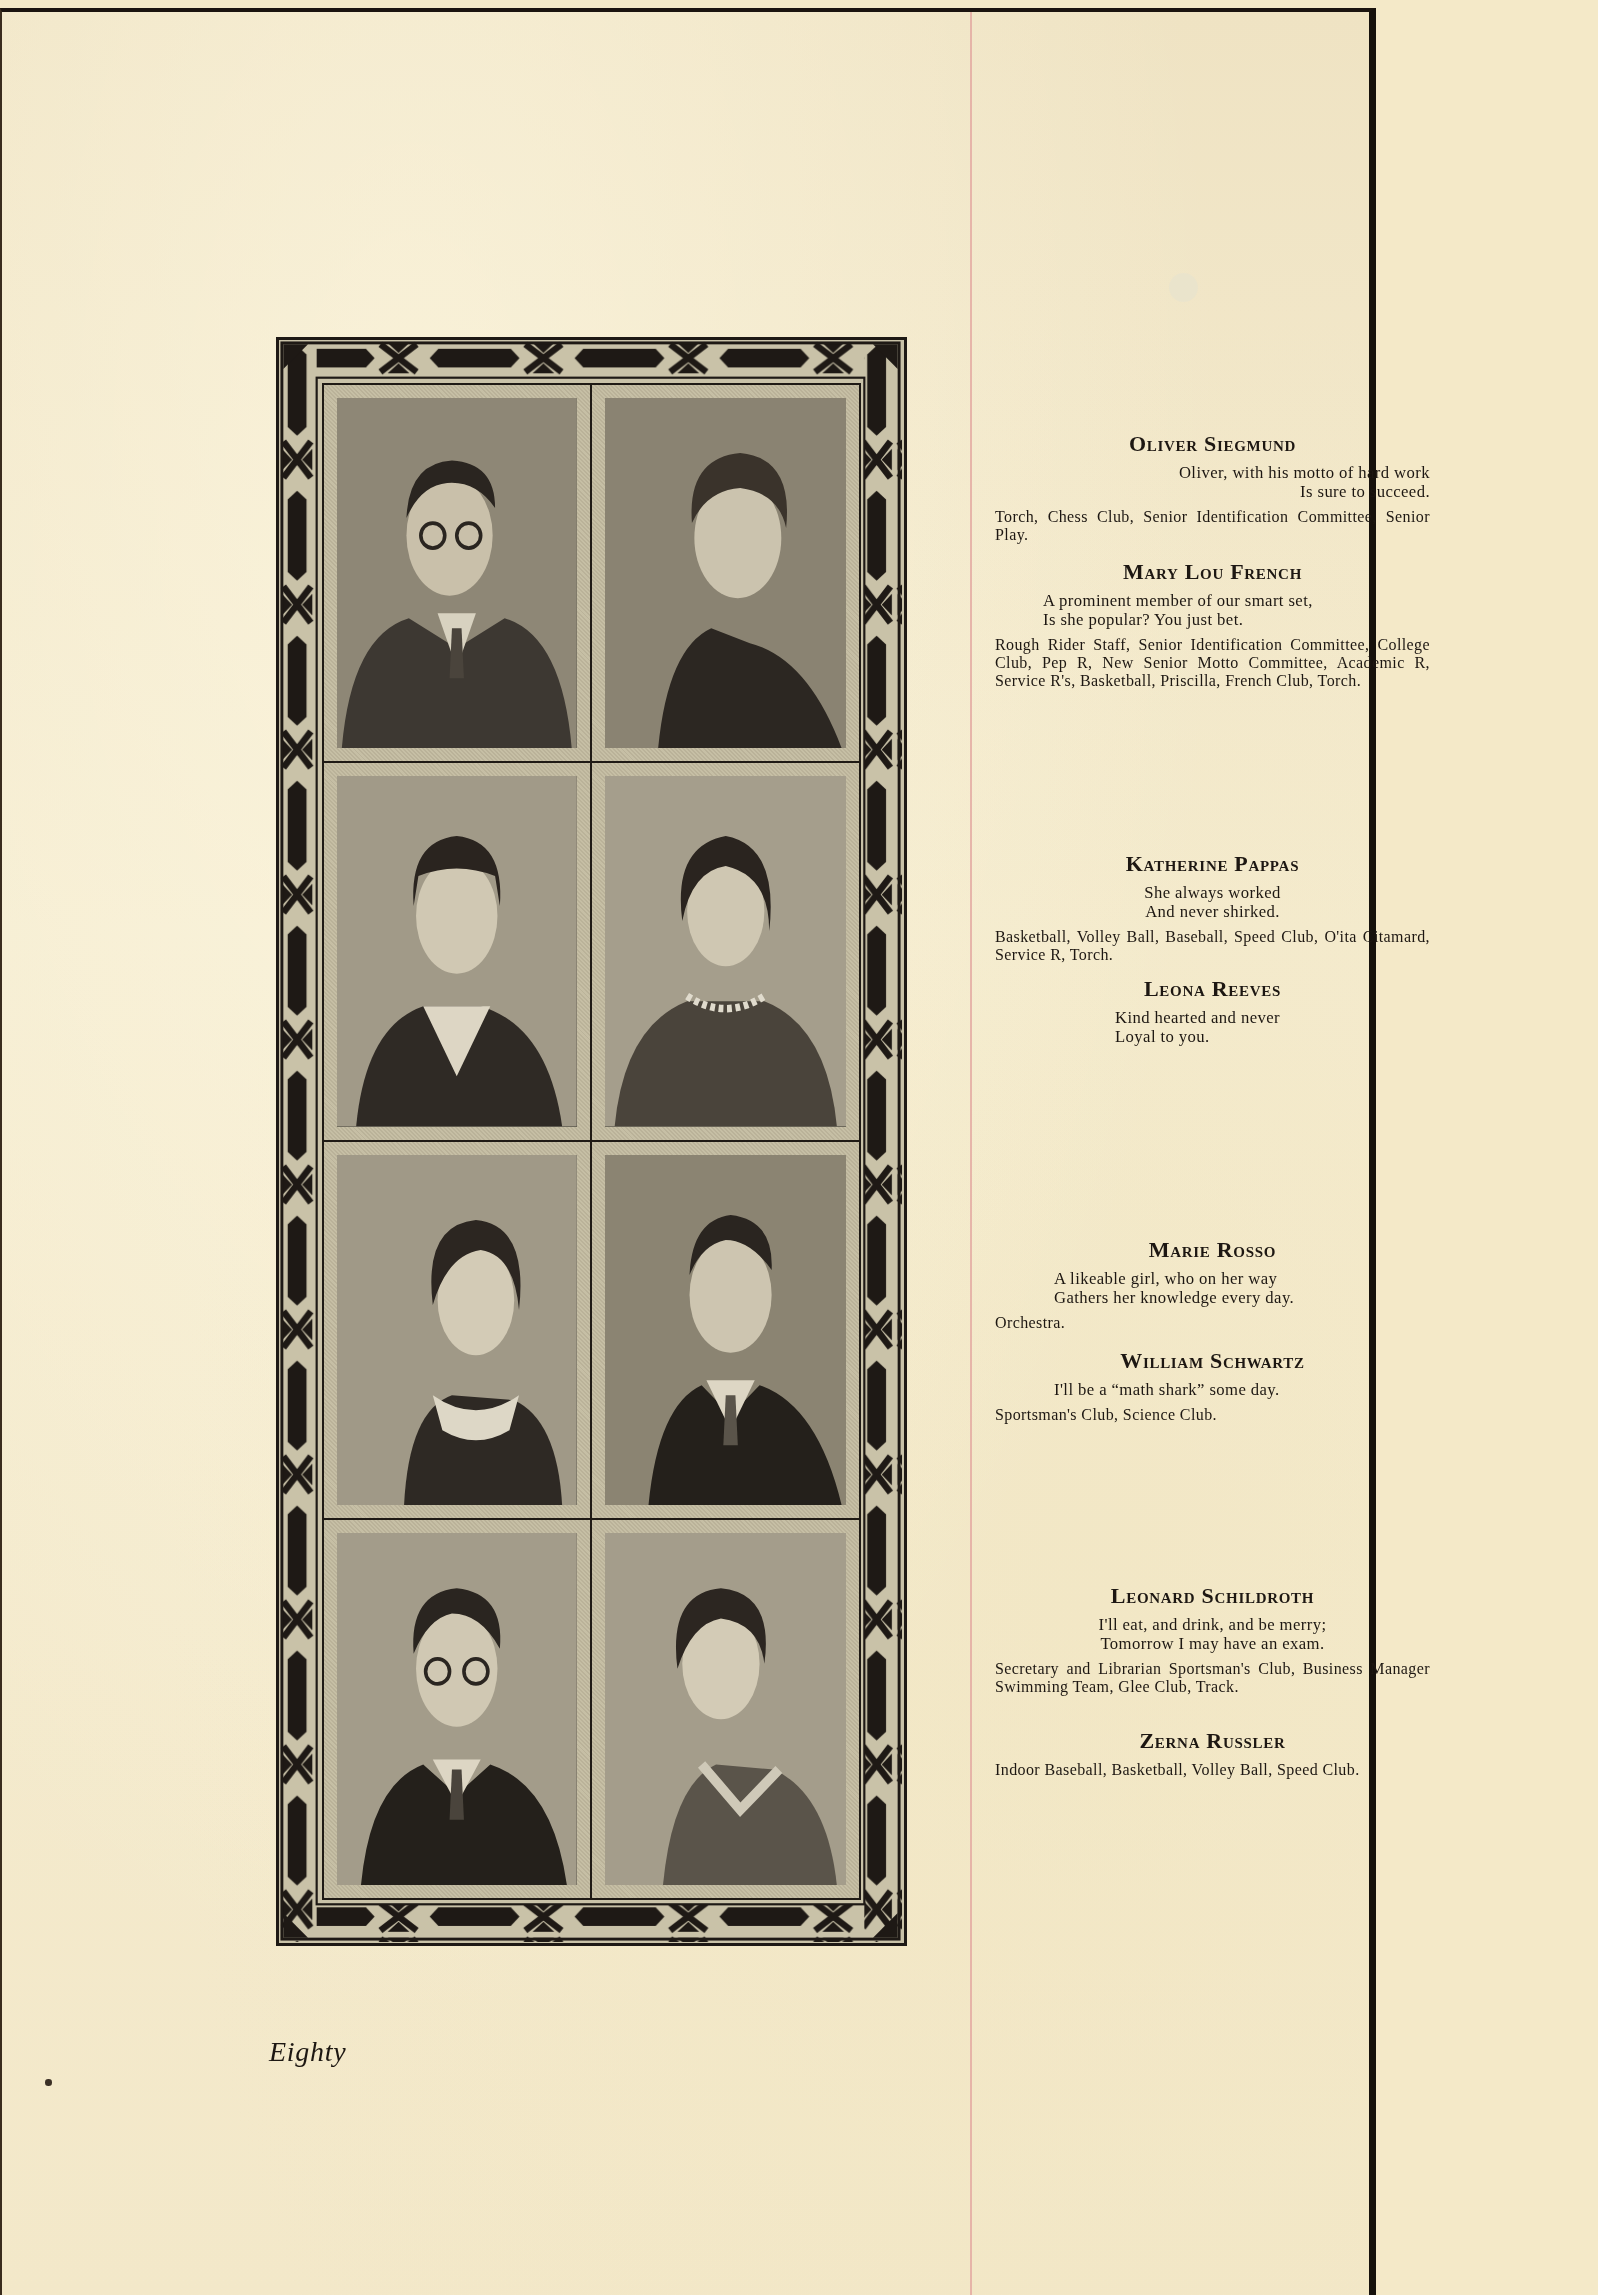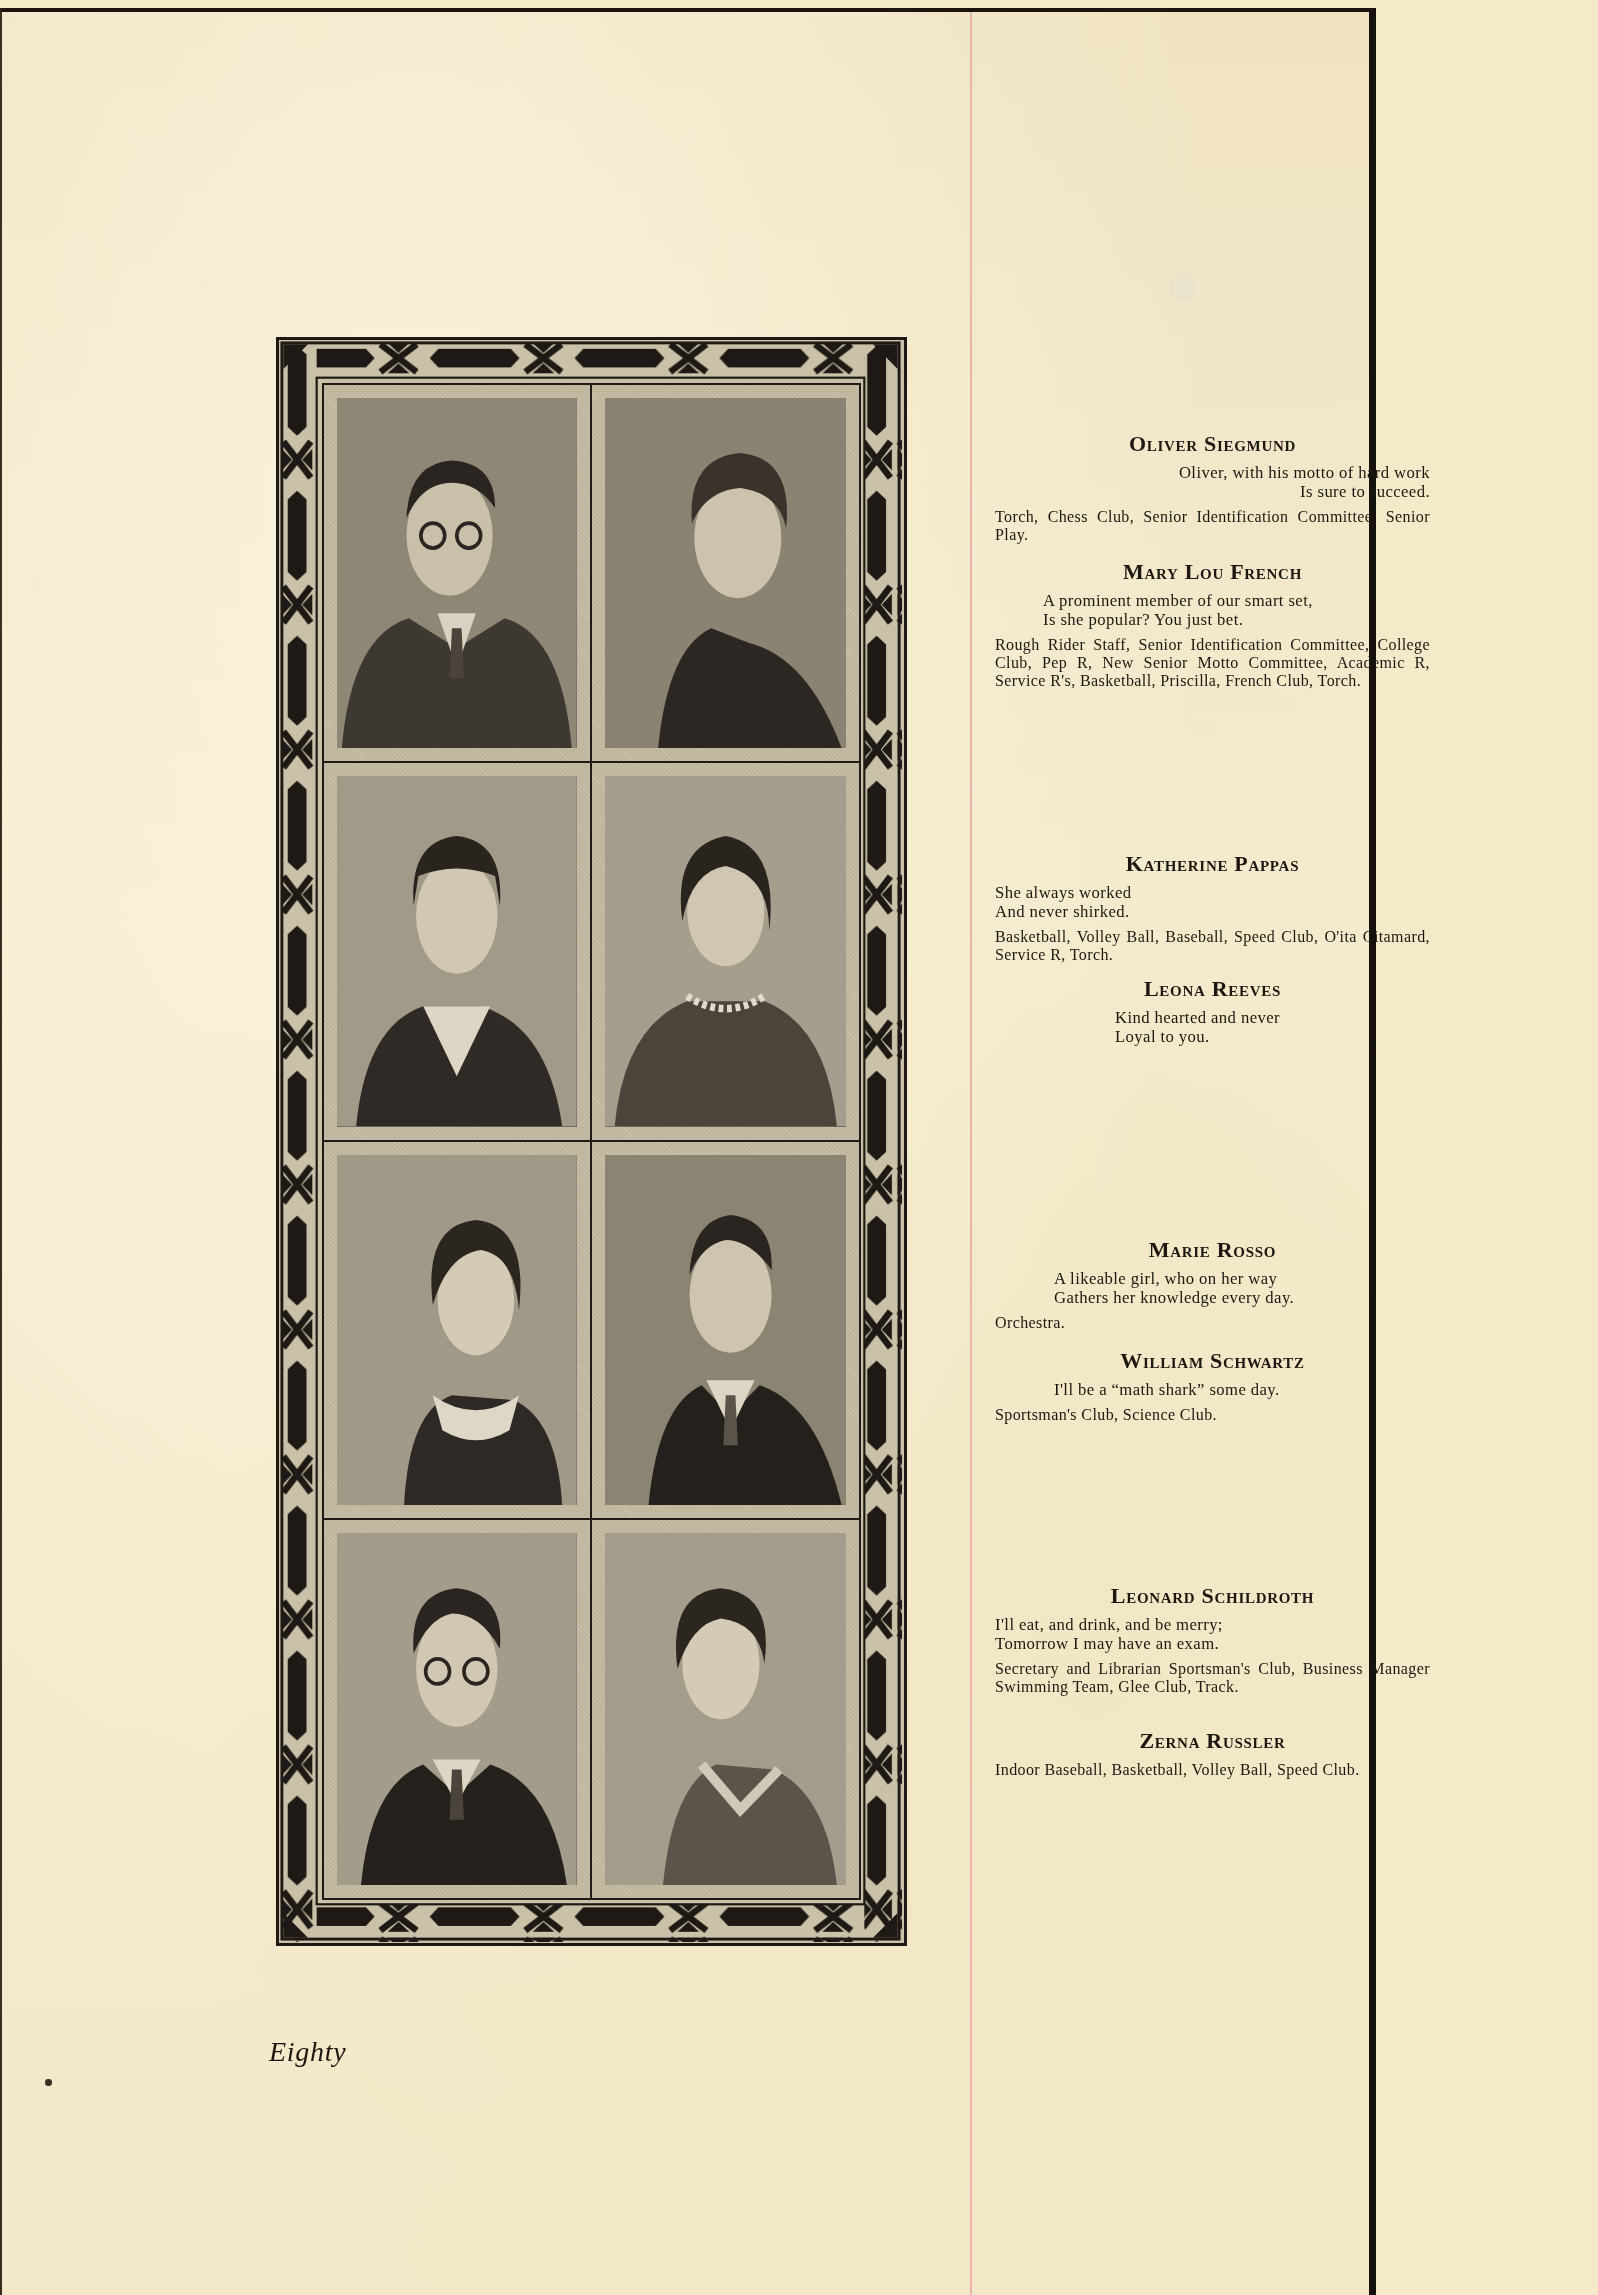--- a/index.html
+++ b/index.html
@@ -237,21 +237,21 @@
       <h2 class="name">Mary Lou French</h2>
       <div class="verse" style="padding-left:48px;">
         <div>A prominent member of our smart set,</div>
         <div>Is she popular?  You just bet.</div>
       </div>
       <p class="acts">Rough Rider Staff, Senior Identification Committee, College Club, Pep R, New Senior Motto Committee, Academic R, Service R's, Basketball, Priscilla, French Club, Torch.</p>
     </div>
 
     <div class="bio" style="top:839px;">
       <h2 class="name">Katherine Pappas</h2>
-      <div class="verse" style="">
+      <div class="verse" style="text-align:center;">
         <div>She always worked</div>
         <div>And never shirked.</div>
       </div>
       <p class="acts">Basketball, Volley Ball, Baseball, Speed Club, O'ita Citamard, Service R, Torch.</p>
     </div>
 
     <div class="bio" style="top:964px;">
       <h2 class="name">Leona Reeves</h2>
       <div class="verse" style="padding-left:120px;">
         <div>Kind hearted and never</div>
@@ -271,21 +271,21 @@
     <div class="bio" style="top:1336px;">
       <h2 class="name">William Schwartz</h2>
       <div class="verse" style="padding-left:59px;">
         <div>I'll be a “math shark” some day.</div>
       </div>
       <p class="acts">Sportsman's Club, Science Club.</p>
     </div>
 
     <div class="bio" style="top:1571px;">
       <h2 class="name">Leonard Schildroth</h2>
-      <div class="verse" style="">
+      <div class="verse" style="text-align:center;">
         <div>I'll eat, and drink, and be merry;</div>
         <div>Tomorrow I may have an exam.</div>
       </div>
       <p class="acts">Secretary and Librarian Sportsman's Club, Business Manager Swimming Team, Glee Club, Track.</p>
     </div>
 
     <div class="bio" style="top:1716px;">
       <h2 class="name">Zerna Russler</h2>
       <p class="acts">Indoor Baseball, Basketball, Volley Ball, Speed Club.</p>
     </div>

